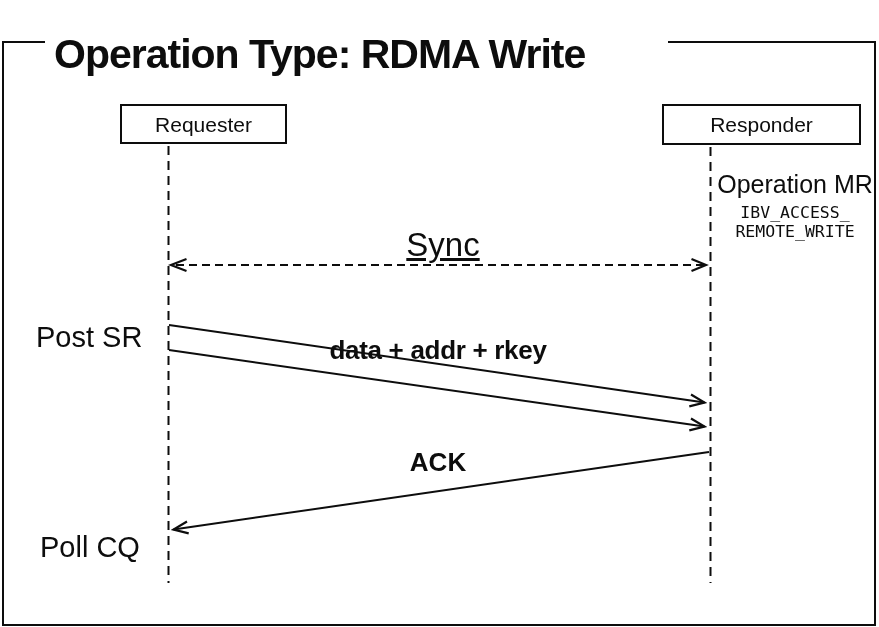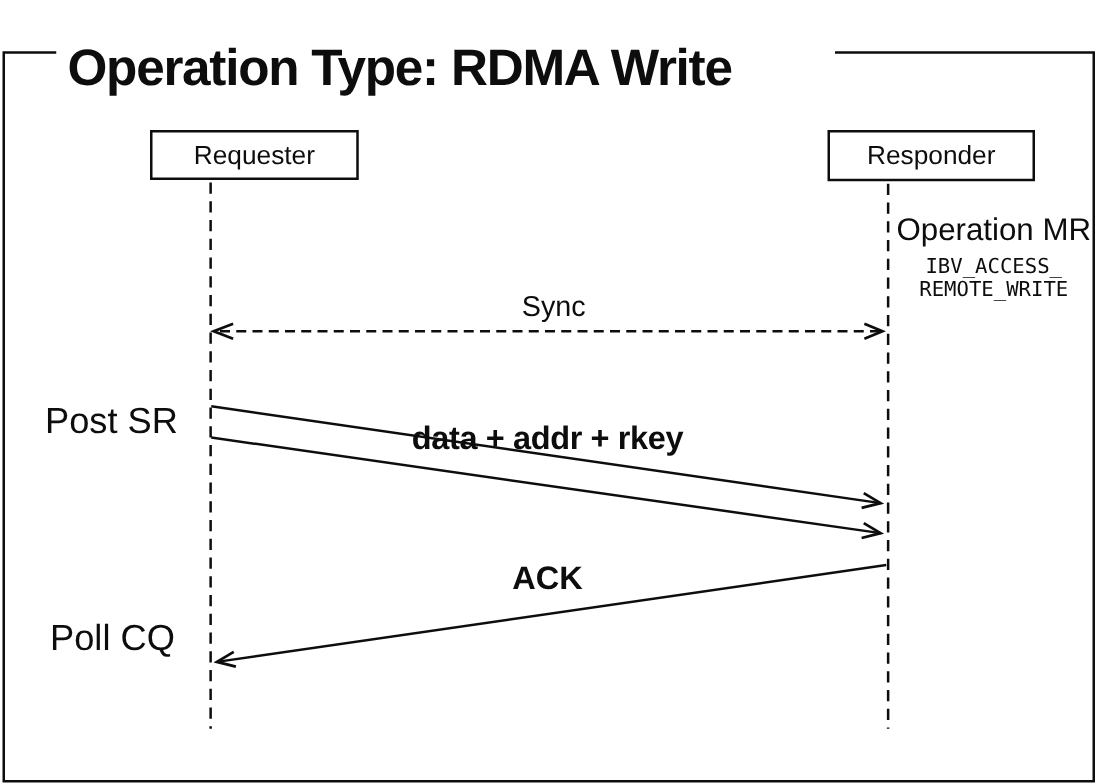--- a/index.html
+++ b/index.html
@@ -23,33 +23,33 @@
     font-size:41px; font-weight:700; letter-spacing:-1px;
     line-height:54px; padding-left:9px; white-space:nowrap;margin-top:12px;
   }
   .actor-box {
     position:absolute; background:var(--background);
     border:2px solid var(--ink);
     display:flex; align-items:center; justify-content:center;
     font-size:21px; line-height:1;margin-left:35px;
   }
   .actor-box.requester { left:85px;  top:104px; width:167px; height:40px; }
-  .actor-box.responder { left:627px; top:104px; width:166px; height:41px; }
+  .actor-box.responder { left:627px; top:104px; width:199px; height:41px; }
   .register-block {
     position:absolute; left:716px; top:171px; width:158px; text-align:center;
   }
   .register-title { font-size:25px; line-height:27px; margin-bottom:5px; white-space:nowrap; }
   .register-flag  { font-family:"DejaVu Sans Mono", monospace; font-size:16.5px; line-height:19px; white-space:nowrap; }
   .msg-label { position:absolute; text-align:center; white-space:nowrap; }
-  .sync-label { left:363px; top:228px; width:160px; font-size:23px; line-height:34px; }
+  .sync-label { left:363px; top:228px; width:160px; font-size:33px; line-height:34px;text-decoration:underline; }
   .data-label { left:318px; top:336px; width:240px; font-size:26px; font-weight:700; line-height:28px; letter-spacing:-0.3px; }
   .ack-label  { left:396px; top:448px; width:84px;  font-size:26px; font-weight:700; line-height:28px; }
   .event-label { position:absolute; font-size:29px; line-height:30px; white-space:nowrap; }
   .post-sr { left:36px; top:322px; }
-  .poll-cq { left:40px; top:496px; }
+  .poll-cq { left:40px; top:532px; }
   svg line, svg path { stroke:var(--ink); }
 </style>
 </head>
 <body>
 
 <div class="canvas">
 
   <div class="frame"></div>
 
   <svg class="layer" width="879" height="627" viewBox="0 0 879 627" fill="none">

